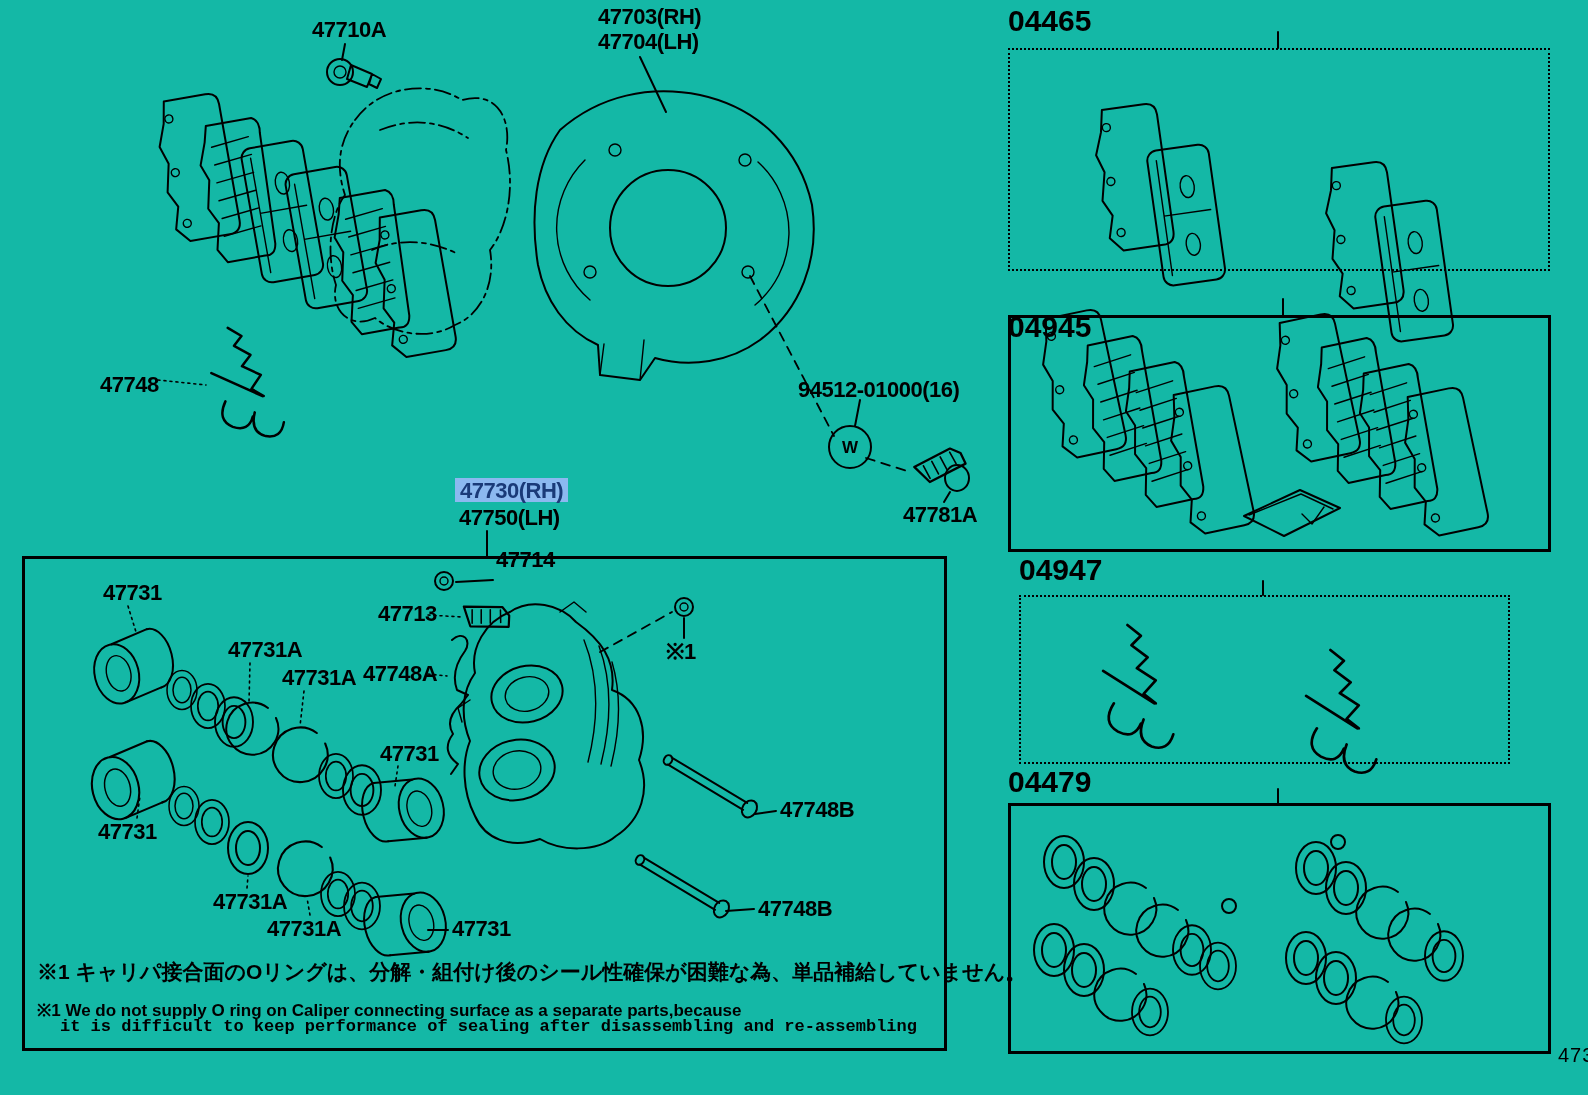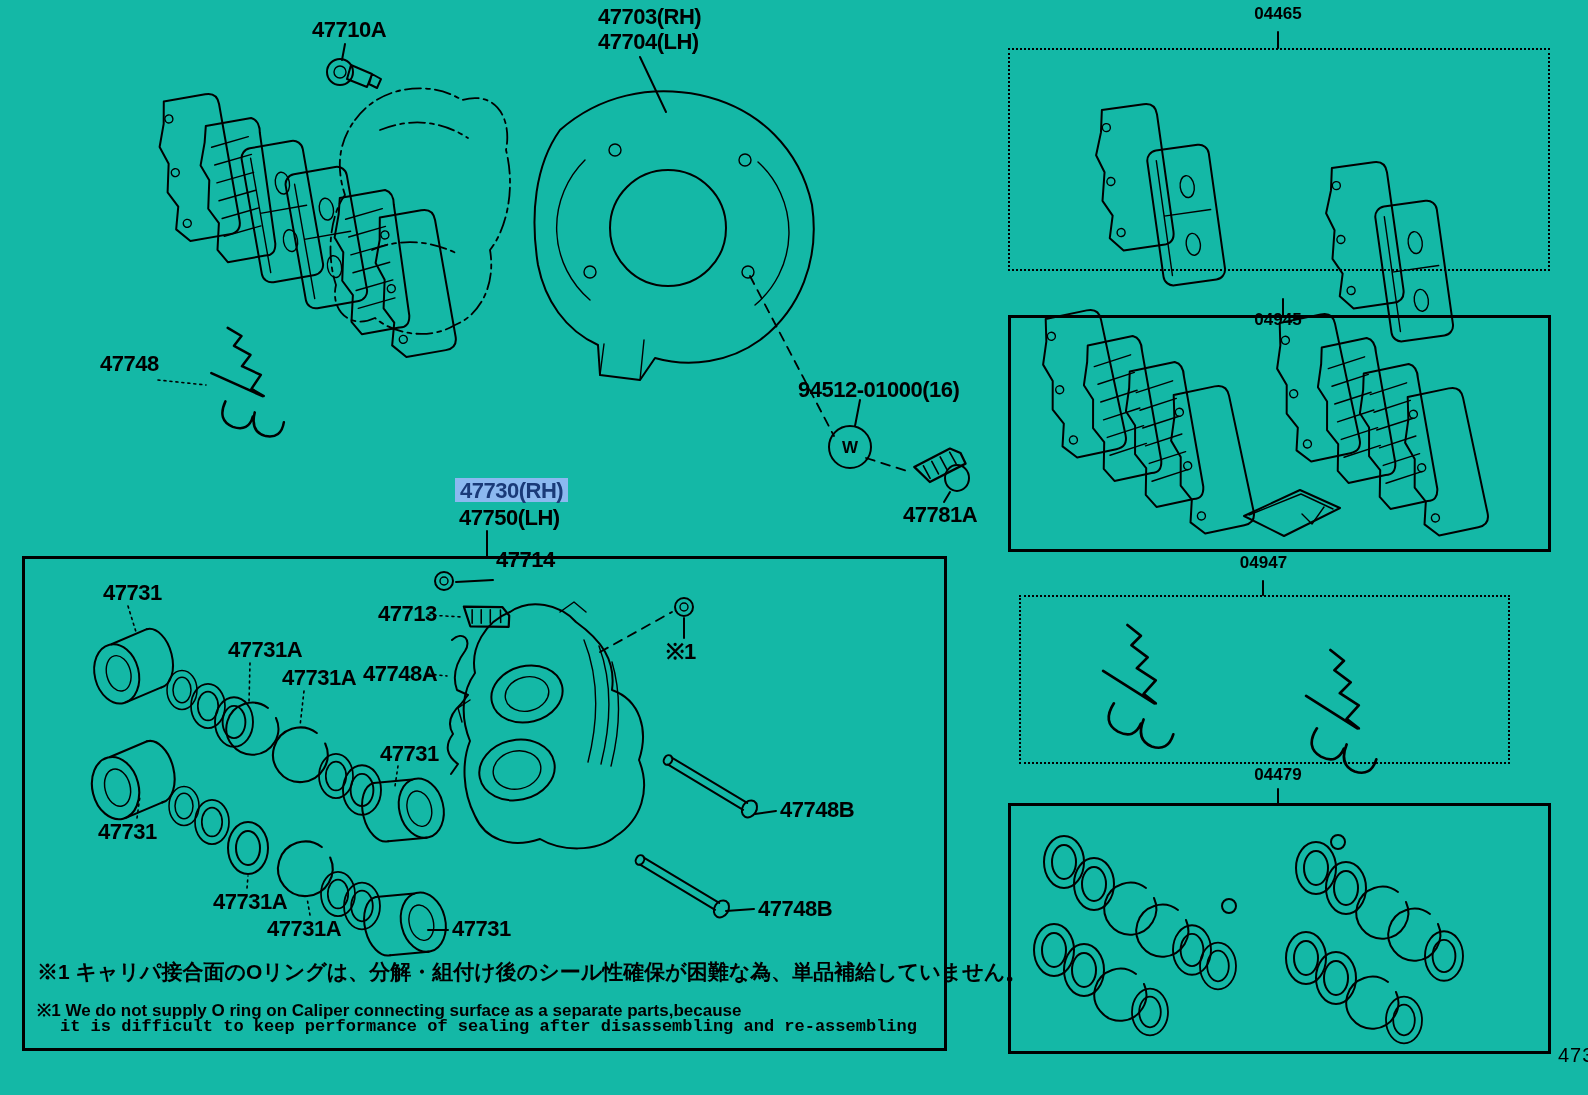--- a/index.html
+++ b/index.html
@@ -9,21 +9,21 @@
   svg *{fill:none;stroke:#000;stroke-width:2;stroke-linecap:round;stroke-linejoin:round;}
   svg .thin{stroke-width:1.4;}
   svg .dot{stroke-width:1.6;stroke-dasharray:2 4;}
   svg .dash{stroke-width:1.8;stroke-dasharray:9 7;}
   svg .phantom{stroke-width:1.8;stroke-dasharray:16 5 4 5;}
   .box{position:absolute;z-index:0;}
   .solidbox{border:3px solid #000;}
   .dotbox{border:2px dotted #000;}
   .lbl{position:absolute;z-index:2;font-weight:bold;font-size:22px;letter-spacing:-0.5px;
        color:#000;white-space:nowrap;line-height:1.05;}
-  .kit{position:absolute;z-index:2;font-weight:bold;font-size:17px;text-align:center;white-space:nowrap;}
+  .kit{position:absolute;z-index:2;font-weight:bold;font-size:30px;text-align:left;white-space:nowrap;}
   .hl{padding:1px 5px 0 5px;}
   .note-jp{position:absolute;z-index:2;font-size:21px;font-weight:bold;white-space:nowrap;}
   .note-en{position:absolute;z-index:2;font-size:17px;font-weight:bold;white-space:nowrap;}
   .code{position:absolute;z-index:2;font-size:20px;font-weight:normal;letter-spacing:1px;}
   .wsym{position:absolute;z-index:2;font-size:17px;font-weight:bold;transform:translate(-50%,-50%);}
 </style>
 </head>
 <body>
 
 <div id="stage">
@@ -252,21 +252,21 @@
       <use href="#ring" transform="translate(1404,1020) scale(0.9)"></use>
     </g>
   </svg>
 
   <div class="lbl" style="left:312px;top:18px;">47710A</div>
   <div class="lbl" style="left:598px;top:5px;">47703(RH)</div>
   <div class="lbl" style="left:598px;top:30px;">47704(LH)</div>
   <div class="lbl" style="left:798px;top:378px;">94512-01000(16)</div>
   <div class="wsym" style="left:850px;top:448px;">W</div>
   <div class="lbl" style="left:903px;top:503px;">47781A</div>
-  <div class="lbl" style="left:100px;top:352px;">47748</div>
+  <div class="lbl" style="left:100px;top:373px;">47748</div>
 
   <div class="lbl hl" style="left: 455px; top: 478px; background-color: rgb(140, 185, 240); color: rgb(26, 58, 120);">47730(RH)</div>
   <div class="lbl" style="left:459px;top:506px;">47750(LH)</div>
 
   <div class="lbl" style="left:103px;top:581px;">47731</div>
   <div class="lbl" style="left:228px;top:638px;">47731A</div>
   <div class="lbl" style="left:282px;top:666px;">47731A</div>
   <div class="lbl" style="left:363px;top:662px;">47748A</div>
   <div class="lbl" style="left:378px;top:602px;">47713</div>
   <div class="lbl" style="left:496px;top:548px;">47714</div>

